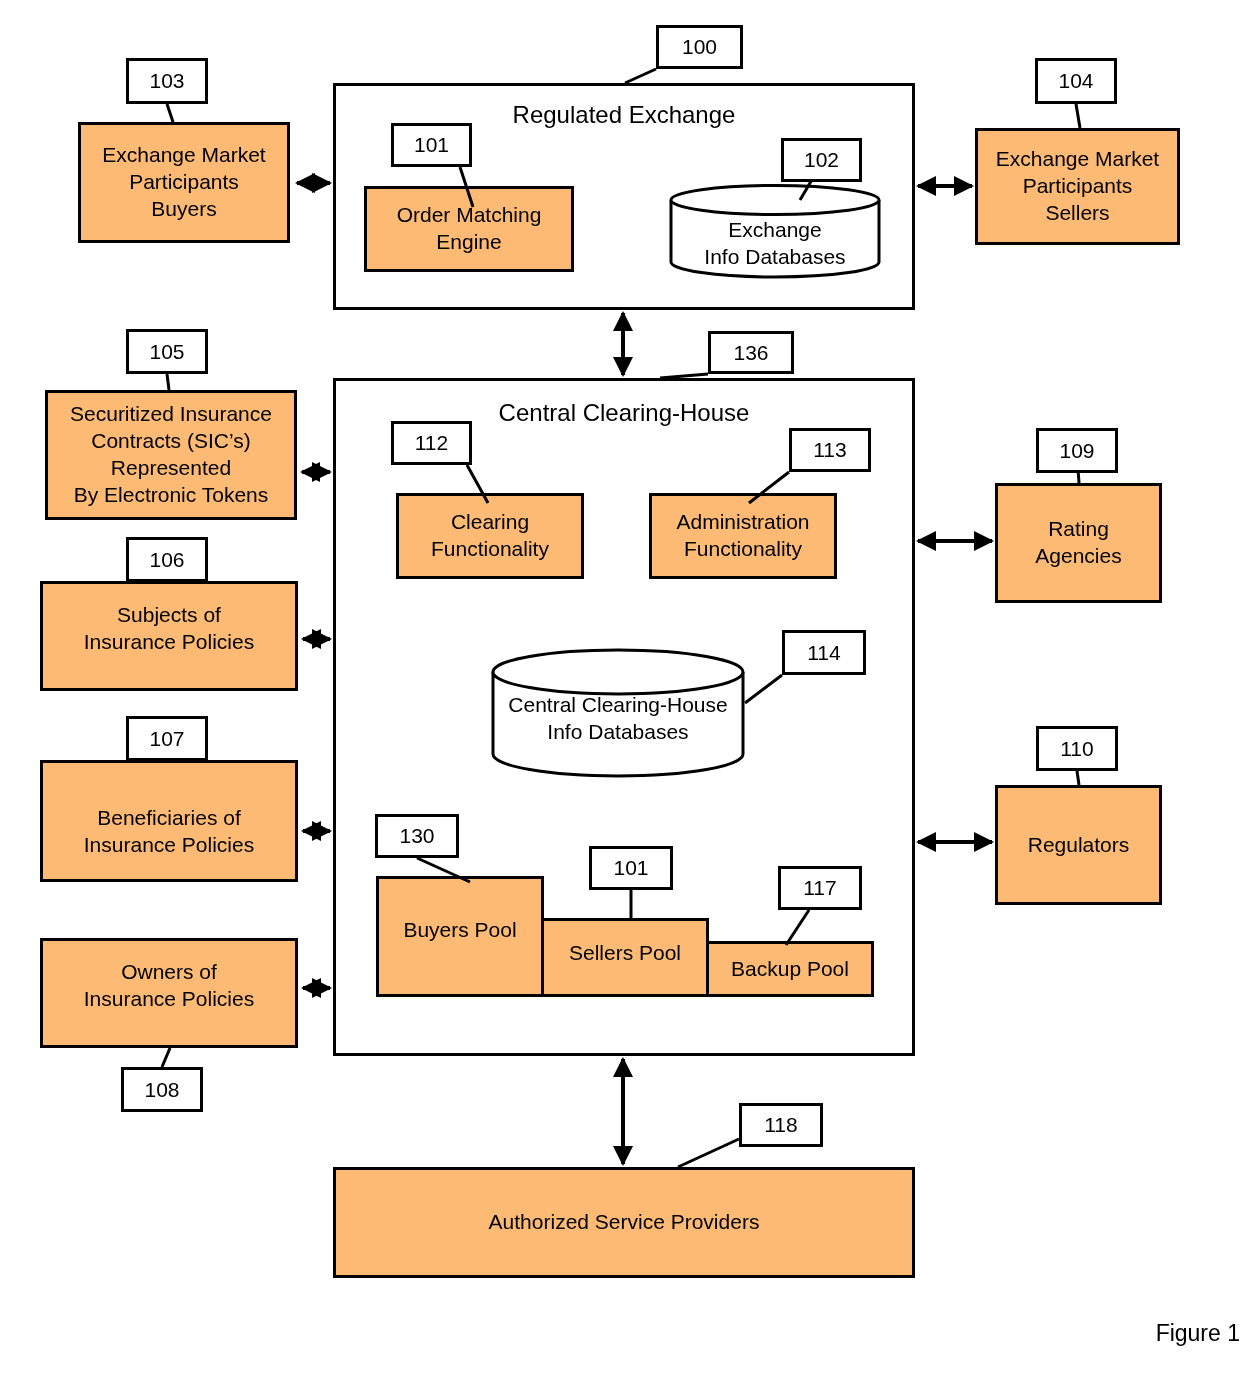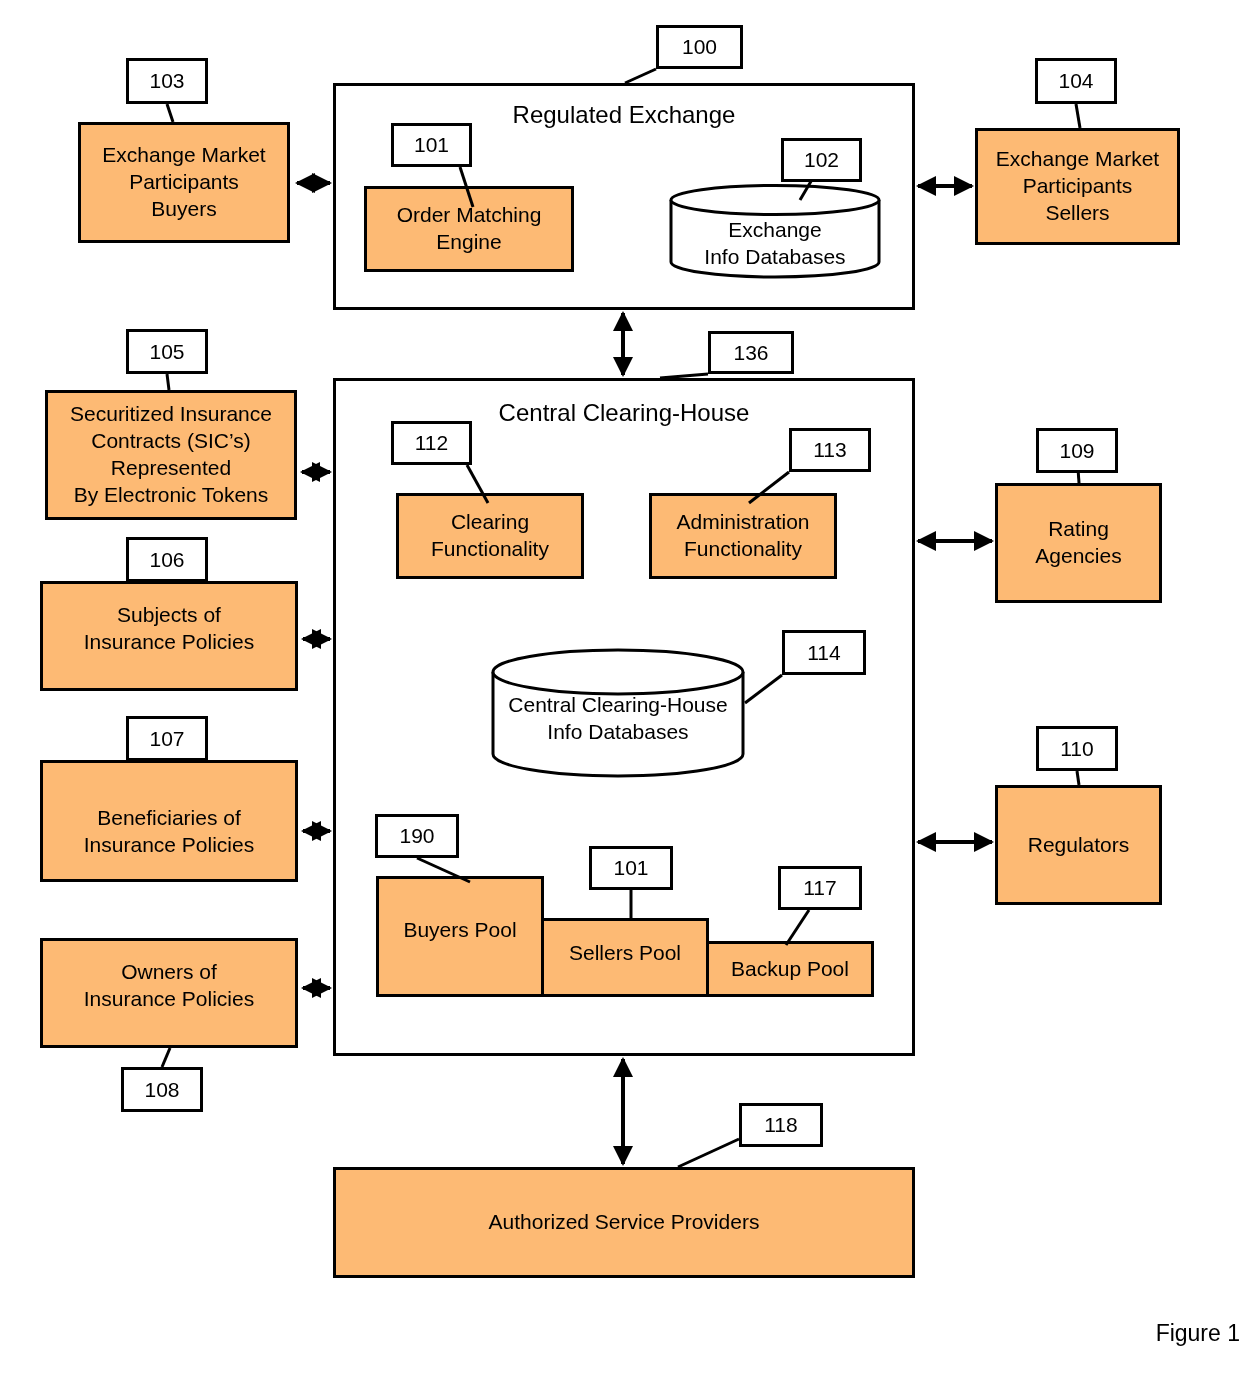--- a/index.html
+++ b/index.html
@@ -144,21 +144,21 @@
 
   <div class="refbox" style="left:126px; top:716px; width:82px; height:45px;">
     <span>107</span>
   </div>
 
   <div class="refbox" style="left:1036px; top:726px; width:82px; height:45px;">
     <span>110</span>
   </div>
 
   <div class="refbox" style="left:375px; top:814px; width:84px; height:44px;">
-    <span>190</span>
+    <span>130</span>
   </div>
 
   <div class="refbox" style="left:589px; top:846px; width:84px; height:44px;">
     <span>101</span>
   </div>
 
   <div class="refbox" style="left:778px; top:866px; width:84px; height:44px;">
     <span>117</span>
   </div>
 

